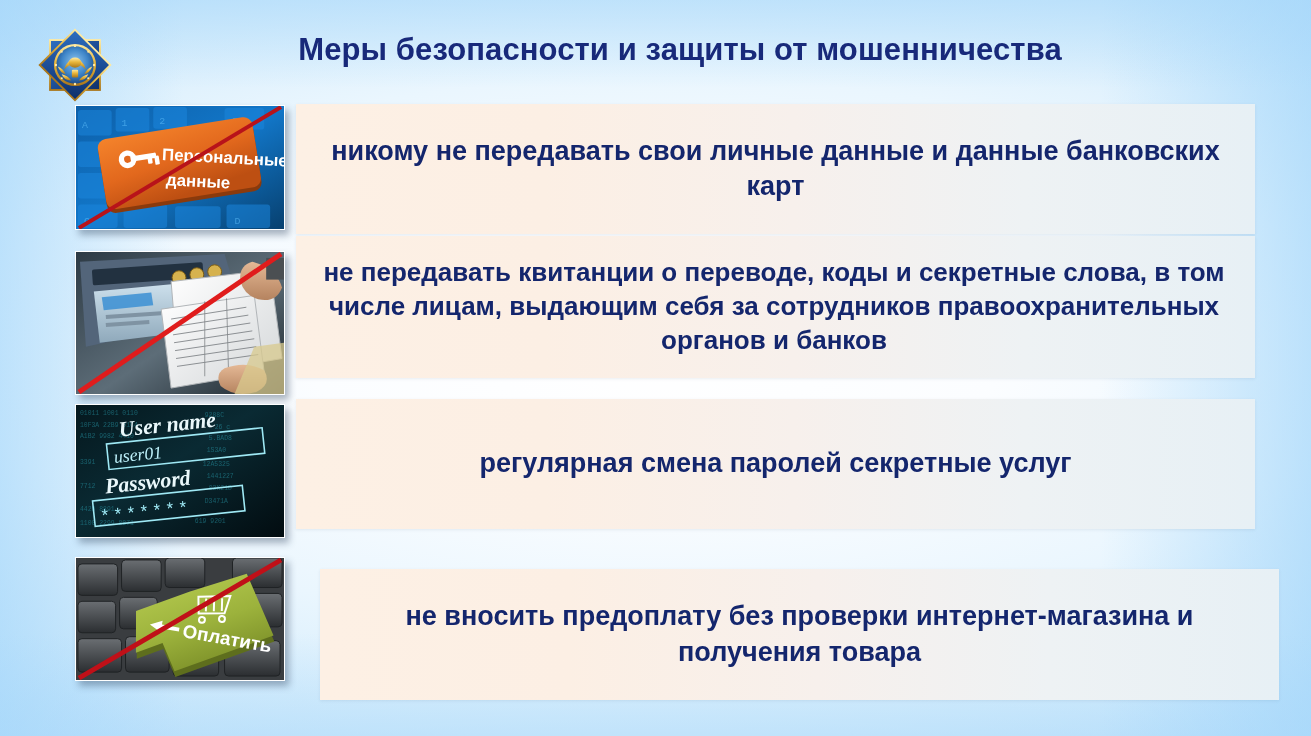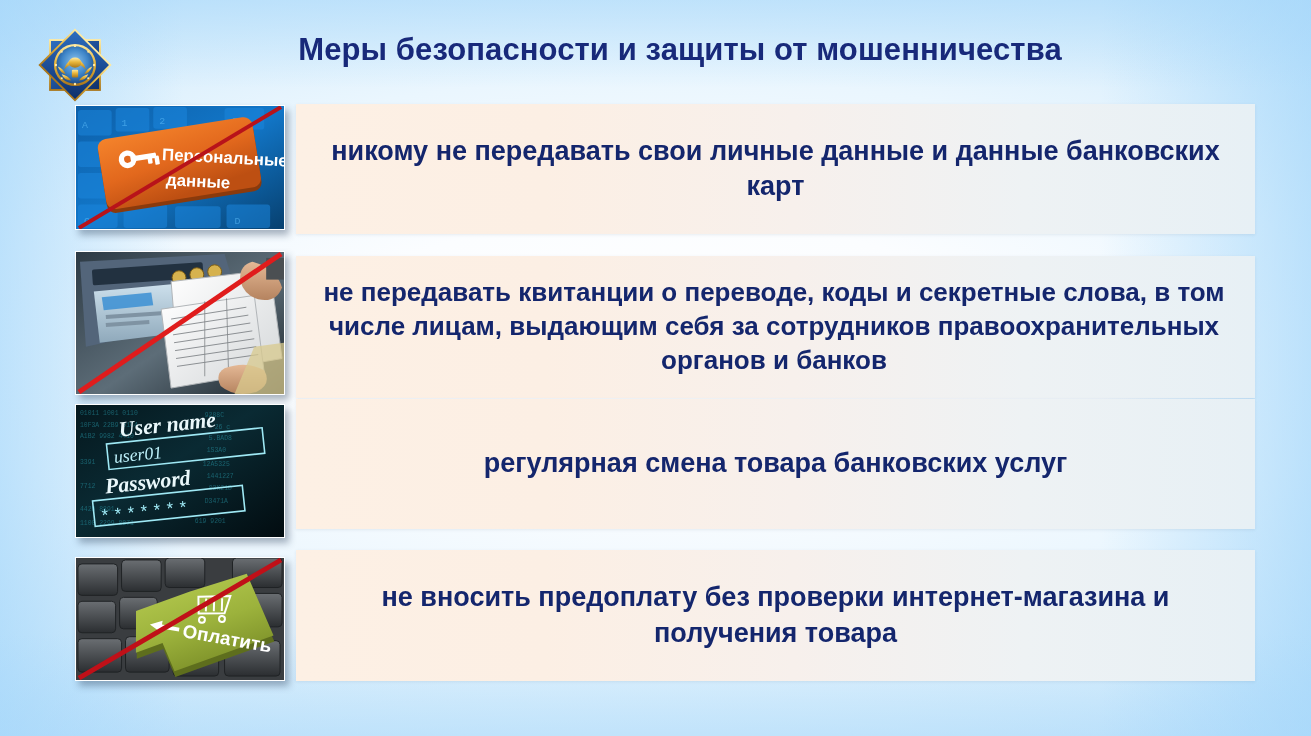--- a/index.html
+++ b/index.html
@@ -111,25 +111,25 @@
     color: #14266d;
     font-weight: bold;
     line-height: 1.30;
     width: 100%;
   }
 
   
   #row1 .thumb { top: 105px; height: 125px; }
   #row1 .bar   { top: 104px; height: 130px; }
   #row2 .thumb { top: 251px; height: 144px; }
-  #row2 .bar   { top: 256px; height: 142px; padding-left: 23px; }
+  #row2 .bar   { top: 236px; height: 142px; padding-left: 23px; }
   #row3 .thumb { top: 404px; height: 134px; }
   #row3 .bar   { top: 399px; height: 130px; }
   #row4 .thumb { top: 557px; height: 124px; }
-  #row4 .bar   { top: 550px; height: 131px; }
+  #row4 .bar   { top: 569px; height: 131px; margin-left: 24px; }
 
   #row1 .bar-text { font-size: 27px; }
   #row2 .bar-text { font-size: 26px; }
   #row3 .bar-text { font-size: 27px; }
   #row4 .bar-text { font-size: 27px; }
 
   
   .strike {
     position: absolute;
     inset: 0;
@@ -381,21 +381,21 @@
           <text x="28" y="82" fill="#eaf8fb" font-family="'Liberation Serif', serif" font-style="italic" font-weight="bold" font-size="22">Password</text>
           <rect x="14" y="88" width="152" height="26" fill="none" stroke="#9fe9f5" stroke-width="1.6"></rect>
           <text x="20" y="110" fill="#9fe9f5" font-family="'Liberation Mono', monospace" font-size="17" letter-spacing="3">*******</text>
         </g>
 
         <rect width="210" height="134" fill="url(#darkScreen)" opacity="0"></rect>
       </svg>
     </div>
 
     <div class="bar">
-      <div class="bar-text">регулярная смена товара банковских услуг</div>
+      <div class="bar-text">регулярная смена паролей секретные услуг</div>
     </div>
   </div>
 
   <div class="row" id="row4">
 
     <div class="thumb">
       <svg viewBox="0 0 210 124" width="100%" height="100%" preserveAspectRatio="none">
         <defs>
           <linearGradient id="kbDark" x1="0" y1="0" x2="0" y2="1">
             <stop offset="0%" stop-color="#6a6e72"></stop>

